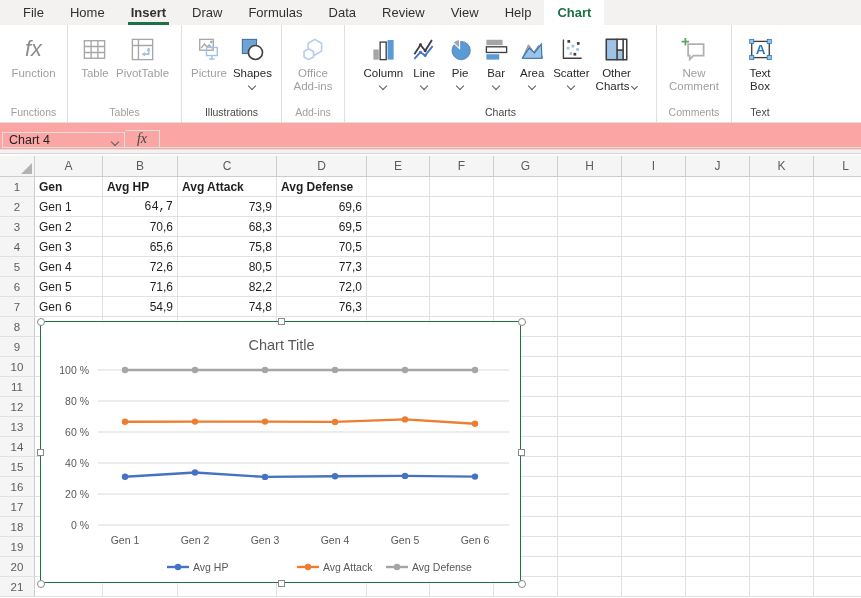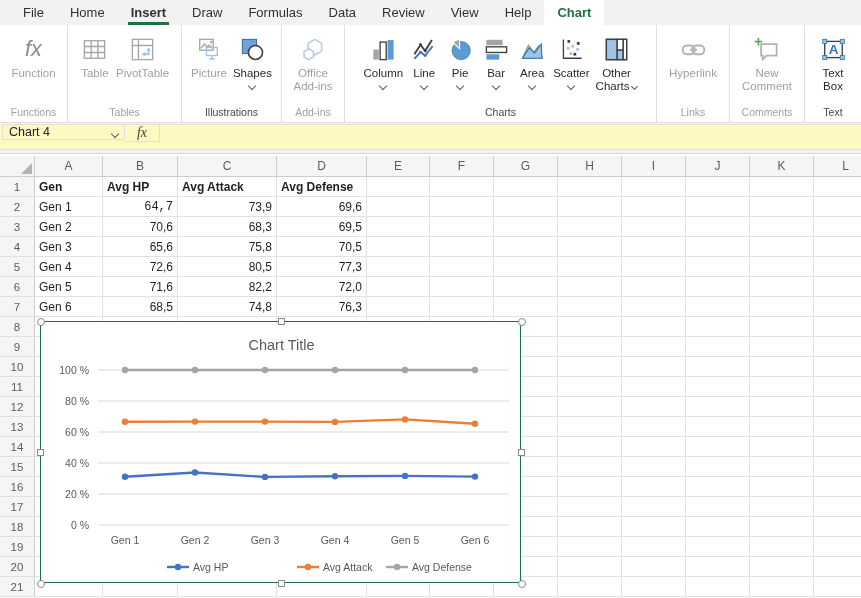--- a/index.html
+++ b/index.html
@@ -26,21 +26,21 @@
   .rbtn.disabled { color:#a19f9d; }
   .rbtn .ricon { width:30px; height:30px; display:flex; align-items:center; justify-content:center; margin-bottom:3px; }
   .rbtn .lbl { white-space:nowrap; }
   .chev { display:inline-block; width:6px; height:6px; border-right:1.4px solid #5c5b5a;
           border-bottom:1.4px solid #5c5b5a; transform:rotate(45deg); margin-top:3px; }
   .chev.inline { margin-left:3px; margin-top:-1px; vertical-align:middle; width:5px; height:5px; }
   .rgroup-label { height:18px; font-size:10.5px; color:#a19f9d; text-align:center; line-height:16px; }
   .rgroup-label.on { color:#494847; }
 
   
-  .fbar { height:27px; background:#fef9c3; border-bottom:1px solid #e1dfdd; display:flex; align-items:flex-start; }
+  .fbar { height:27px; background:#fca5a5; border-bottom:1px solid #e1dfdd; display:flex; align-items:flex-end; }
   .namebox { width:123px; border:1px solid #e1dfdd; margin:1px 0 1px 2px; display:flex; align-items:center;
              padding:0 6px; font-size:12.5px; color:#252423; }
   .namebox .nbval { flex:1; }
   .fxbtn { width:35px; border:1px solid #e1dfdd; border-left:none; margin:1px 0;
            display:flex; align-items:center; justify-content:center; }
   .fxbtn .fx { font-family:"Liberation Serif", serif; font-style:italic; font-size:14px; color:#444; }
   .finput { flex:1; border-top:1px solid #e1dfdd; margin:1px 0; }
   .gapstrip { height:4px; background:#f3f2f1; border-bottom:1px solid #d9d7d5; }
 
   
@@ -268,35 +268,20 @@
                 <rect x="10.5" y="10.5" width="4.5" height="7" fill="#9dc3e6" stroke="#404040"></rect>
                 <rect x="15" y="2.5" width="2.5" height="15" fill="#fff" stroke="#404040"></rect>
               </svg>
             </span>
             <span class="lbl">Other</span>
             <span class="lbl">Charts<span class="chev inline"></span></span>
           </div>
         </div>
         <div class="rgroup-label on">Charts</div>
       </div>
-      <div class="rgroup" style="width: 73px;">
-        <div class="rbuttons">
-          <div class="rbtn disabled">
-            <span class="ricon">
-              <svg width="27" height="27" viewBox="0 0 20 20">
-                <rect x="2" y="7" width="9" height="6.5" rx="3.2" fill="none" stroke="#b3b1af" stroke-width="1.4"></rect>
-                <rect x="9" y="7" width="9" height="6.5" rx="3.2" fill="none" stroke="#b3b1af" stroke-width="1.4"></rect>
-                <path d="M7.5 10.2h5" stroke="#b3b1af" stroke-width="1.4"></path>
-              </svg>
-            </span>
-            <span class="lbl">Hyperlink</span>
-          </div>
-        </div>
-        <div class="rgroup-label">Links</div>
-      </div>
       <div class="rgroup" style="width: 75px;">
         <div class="rbuttons">
           <div class="rbtn disabled">
             <span class="ricon">
               <svg width="27" height="27" viewBox="0 0 20 20">
                 <path d="M6 6h11.5v8.5h-7.5l-2.8 2.8v-2.8H6z" fill="none" stroke="#b3b1af" stroke-width="1.3"></path>
                 <path d="M4 1.5v5.5M1.2 4.2h5.5" stroke="#62a262" stroke-width="1.3" fill="none"></path>
               </svg>
             </span>
             <span class="lbl">New</span>
@@ -440,21 +425,21 @@
         <div class="cell" style="width: 64px;"></div>
         <div class="cell" style="width: 64px;"></div>
         <div class="cell" style="width: 64px;"></div>
         <div class="cell" style="width: 64px;"></div>
         <div class="cell" style="width: 64px;"></div>
         <div class="cell" style="width: 64px;"></div>
       </div>
       <div class="srow">
         <div class="rhead">7</div>
         <div class="cell" style="width: 68px;">Gen 6</div>
-        <div class="cell num" style="width: 75px;">68,5</div>
+        <div class="cell num" style="width: 75px;">54,9</div>
         <div class="cell num" style="width: 99px;">74,8</div>
         <div class="cell num" style="width: 90px;">76,3</div>
         <div class="cell" style="width: 63px;"></div>
         <div class="cell" style="width: 64px;"></div>
         <div class="cell" style="width: 64px;"></div>
         <div class="cell" style="width: 64px;"></div>
         <div class="cell" style="width: 64px;"></div>
         <div class="cell" style="width: 64px;"></div>
         <div class="cell" style="width: 64px;"></div>
         <div class="cell" style="width: 64px;"></div>

